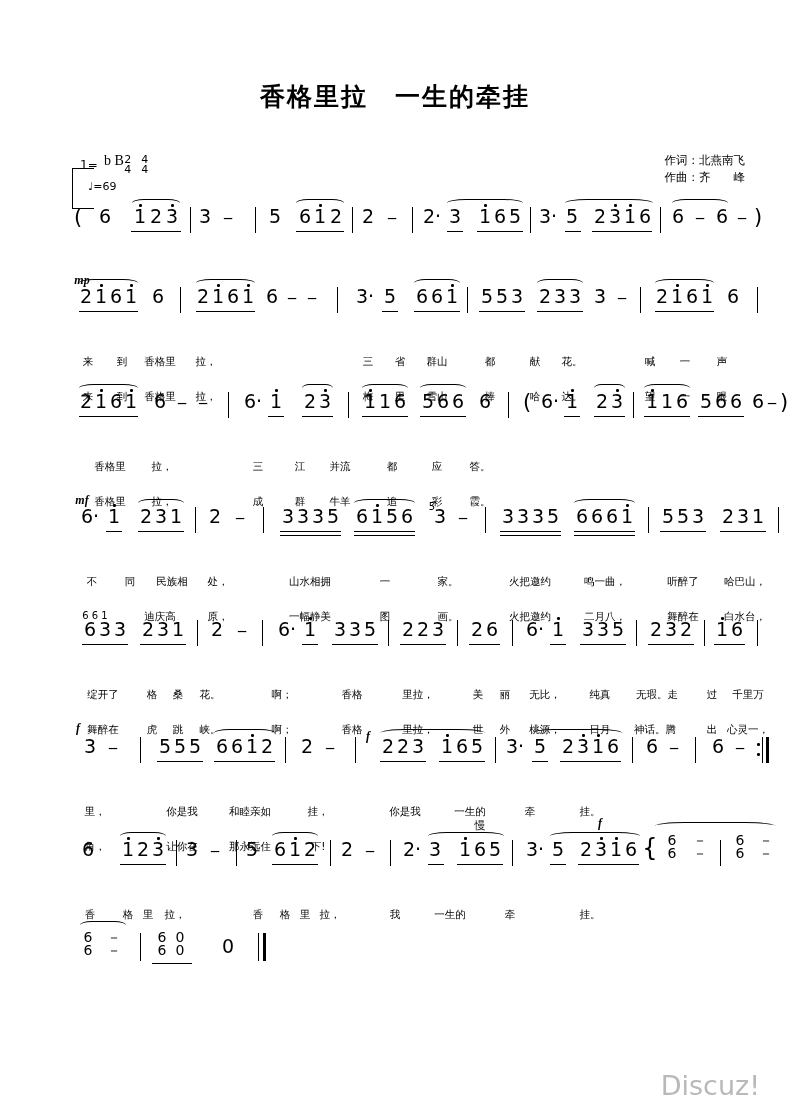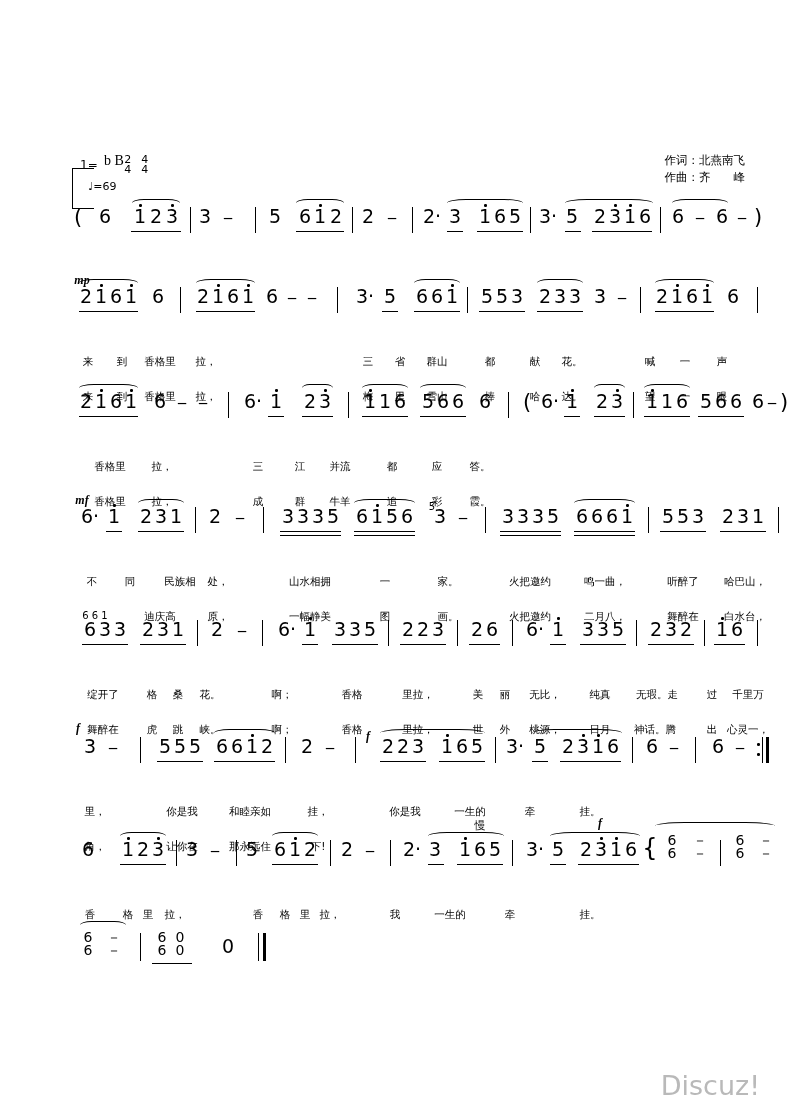--- a/index.html
+++ b/index.html
@@ -167,20 +167,21 @@
     color: #b9b9b9;
     font-family: "DejaVu Sans", sans-serif;
   }
   .small { font-size: 10px; }
 </style>
 </head>
 <body>
 
 <div class="page">
 
+  <div class="title">香格里拉　一生的牵挂</div>
 
   <div class="credits">
     <div>作词：北燕南飞</div>
     <div>作曲：齐　　峰</div>
   </div>
 
   <div class="keysig">
     <span>1=</span>
     <span style="display:inline-block;width:16px"></span>
     <span class="frac">
@@ -485,21 +486,21 @@
       <div class="beam" style="left:660px;top:26px;width:46px"></div>
       <span class="note" style="left:728px">2</span>
       <span class="note" style="left:743px">3</span>
       <span class="note" style="left:758px">1</span>
       <div class="beam" style="left:720px;top:26px;width:46px"></div>
       <div class="bar" style="left:778px"></div>
     </div>
     <div class="lyric-row" style="top:46px">
       <span class="lyr" style="left:92px">不</span>
       <span class="lyr" style="left:130px">同</span>
-      <span class="lyr" style="left:180px">民族相</span>
+      <span class="lyr" style="left:172px">民族相</span>
       <span class="lyr" style="left:218px">处，</span>
       <span class="lyr" style="left:310px">山水相拥</span>
       <span class="lyr" style="left:385px">一</span>
       <span class="lyr" style="left:448px">家。</span>
       <span class="lyr" style="left:530px">火把邀约</span>
       <span class="lyr" style="left:605px">鸣一曲，</span>
       <span class="lyr" style="left:683px">听醉了</span>
       <span class="lyr" style="left:745px">哈巴山，</span>
     </div>
     <div class="lyric-row" style="top:64px">

